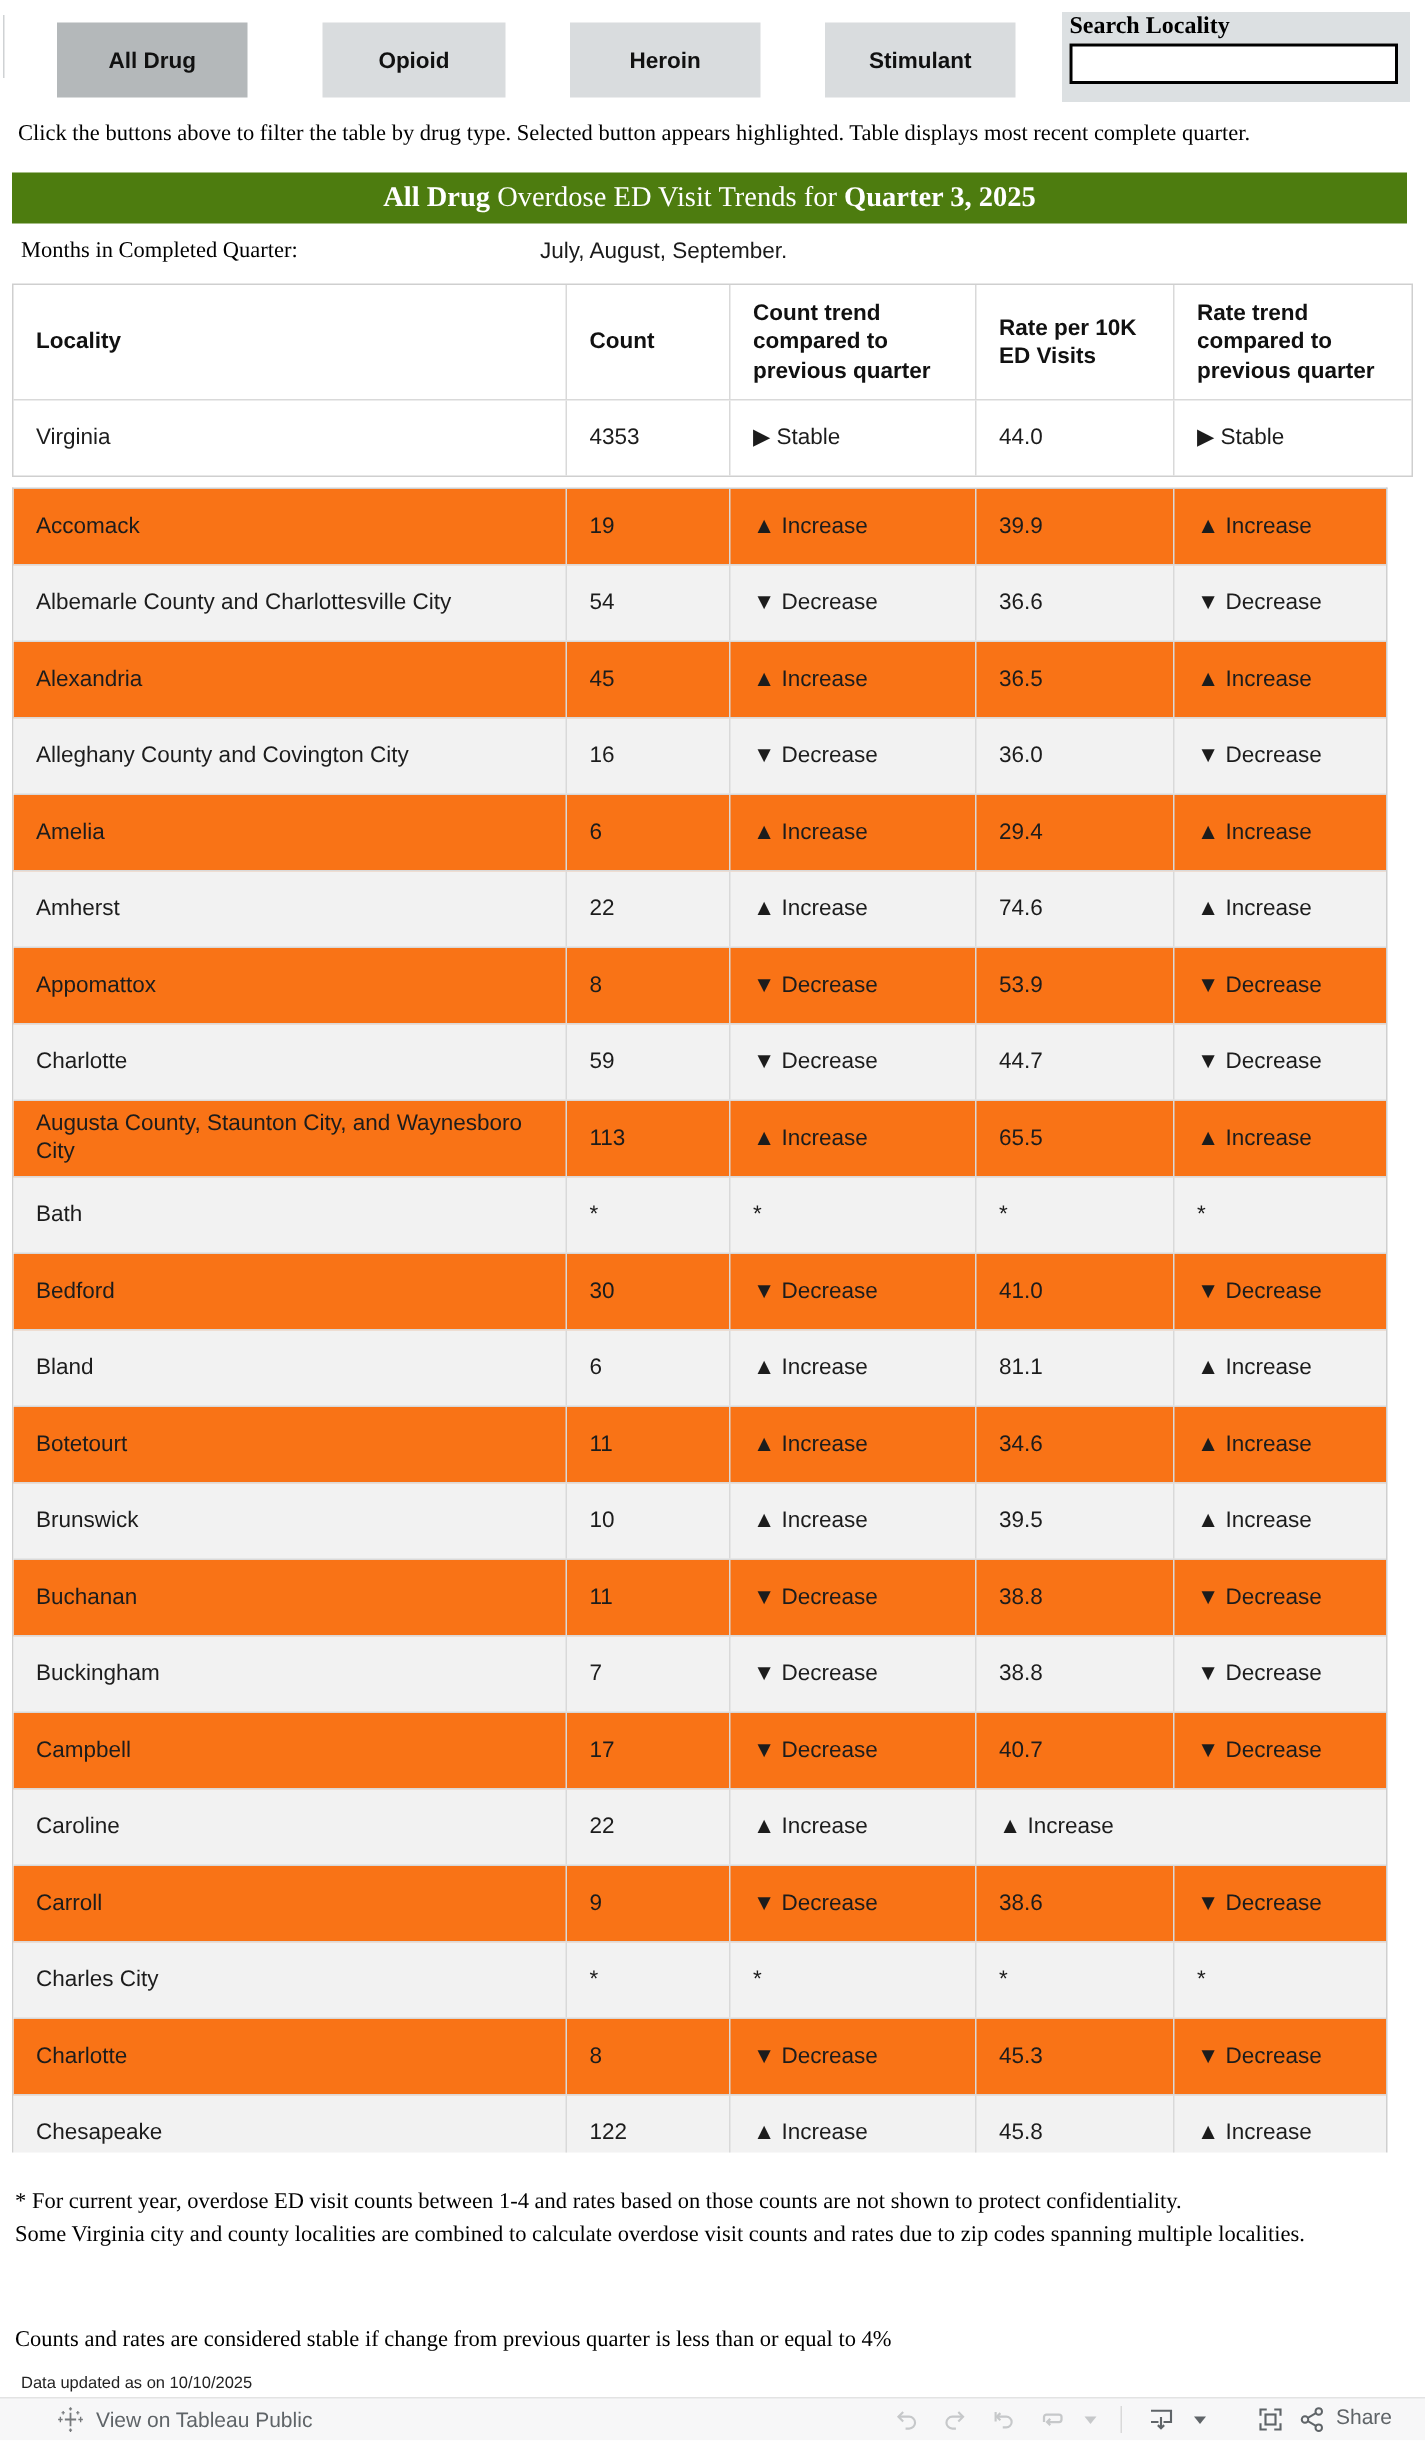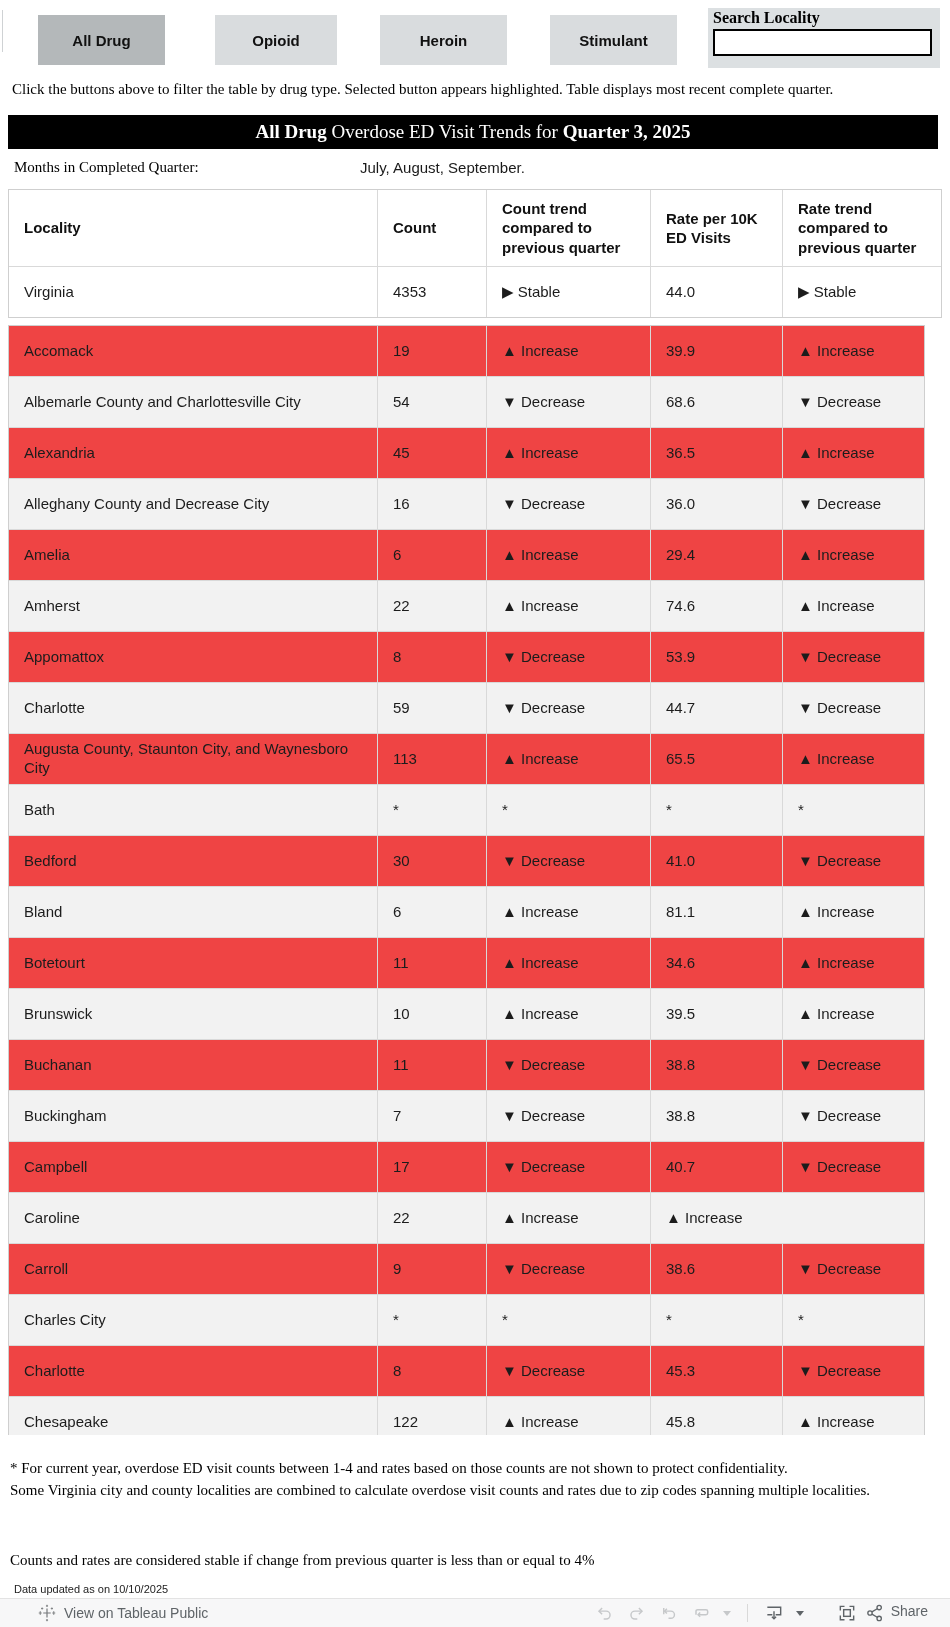--- a/index.html
+++ b/index.html
@@ -18,21 +18,21 @@
   .search-panel { position:absolute; left:708px; top:8px; width:232px; height:60px;
     background:#dce0e2; padding:1px 8px 0 5px; }
   .search-label { font-family:"Liberation Serif","DejaVu Serif",serif; font-weight:bold;
     font-size:16px; color:#000; display:block; }
   .search-input { display:block; width:219px; height:27px; margin-top:2px;
     border:2px solid #000; background:#fff; font-size:14px; padding:0 5px; }
 
   
   .instruction { margin:13px 0 17px 12px; font-family:"Liberation Serif","DejaVu Serif",serif;
     font-size:15px; color:#000; }
-  .banner { margin:11px 0 0 8px; width:930px; height:34px; background:#000000;
+  .banner { margin:11px 0 0 8px; width:930px; height:34px; background:#4d7c0f;
     color:#fff; text-align:center; line-height:34px;
     font-family:"Liberation Serif","DejaVu Serif",serif; font-size:19px; }
   .banner b { font-weight:bold; }
   .months-row { position:relative; margin-top:10px; height:20px; }
   .months-label { position:absolute; left:14px; top:0;
     font-family:"Liberation Serif","DejaVu Serif",serif; font-size:15px; color:#000; }
   .months-value { position:absolute; left:360px; top:0; font-size:15px; color:#1a1a1a; }
 
   
   .grid-row { display:grid; grid-template-columns:369px 109px 164px 132px 1fr; }
@@ -40,21 +40,21 @@
   .hcell { display:flex; align-items:center; padding:6px 10px 6px 15px; min-height:76px;
     font-weight:bold; font-size:15px; line-height:1.3; border-right:1px solid #d9d9d9; color:#111; }
   .hcell:last-child { border-right:none; }
   .hdr { border-bottom:1px solid #d9d9d9; }
   .vrow .cell { min-height:50px; }
   .cell { display:flex; align-items:center; padding:4px 10px 4px 15px; font-size:15px;
     color:#1c1c1c; border-right:1px solid #d9d9d9; line-height:1.25; }
   .cell:last-child { border-right:none; }
   .body-table { margin:7px 0 0 8px; width:917px; height:1110px; overflow:hidden;
     border:1px solid #cfcfcf; border-bottom:none; background:#fff; }
-  .trow { border-bottom:1px solid #d9d9d9; background:#ef4444; }
+  .trow { border-bottom:1px solid #d9d9d9; background:#f97316; }
   .trow .cell { min-height:50px; }
   .trow.alt { background:#f2f2f2; }
 
   
   .footnotes { margin:22px 0 0 10px; font-family:"Liberation Serif","DejaVu Serif",serif;
     font-size:15px; color:#000; line-height:22px; }
   .footnote-stable { margin-top:48px;font-family:Liberation Serif, serif; }
   .updated { margin:12px 0 0 14px; font-size:11px; color:#222; }
 
   
@@ -122,34 +122,34 @@
       <div class="cell">19</div>
       <div class="cell">▲ Increase</div>
       <div class="cell">39.9</div>
       <div class="cell">▲ Increase</div>
     </div>
 
     <div class="grid-row trow alt">
       <div class="cell">Albemarle County and Charlottesville City</div>
       <div class="cell">54</div>
       <div class="cell">▼ Decrease</div>
-      <div class="cell">68.6</div>
+      <div class="cell">36.6</div>
       <div class="cell">▼ Decrease</div>
     </div>
 
     <div class="grid-row trow">
       <div class="cell">Alexandria</div>
       <div class="cell">45</div>
       <div class="cell">▲ Increase</div>
       <div class="cell">36.5</div>
       <div class="cell">▲ Increase</div>
     </div>
 
     <div class="grid-row trow alt">
-      <div class="cell">Alleghany County and Decrease City</div>
+      <div class="cell">Alleghany County and Covington City</div>
       <div class="cell">16</div>
       <div class="cell">▼ Decrease</div>
       <div class="cell">36.0</div>
       <div class="cell">▼ Decrease</div>
     </div>
 
     <div class="grid-row trow">
       <div class="cell">Amelia</div>
       <div class="cell">6</div>
       <div class="cell">▲ Increase</div>

